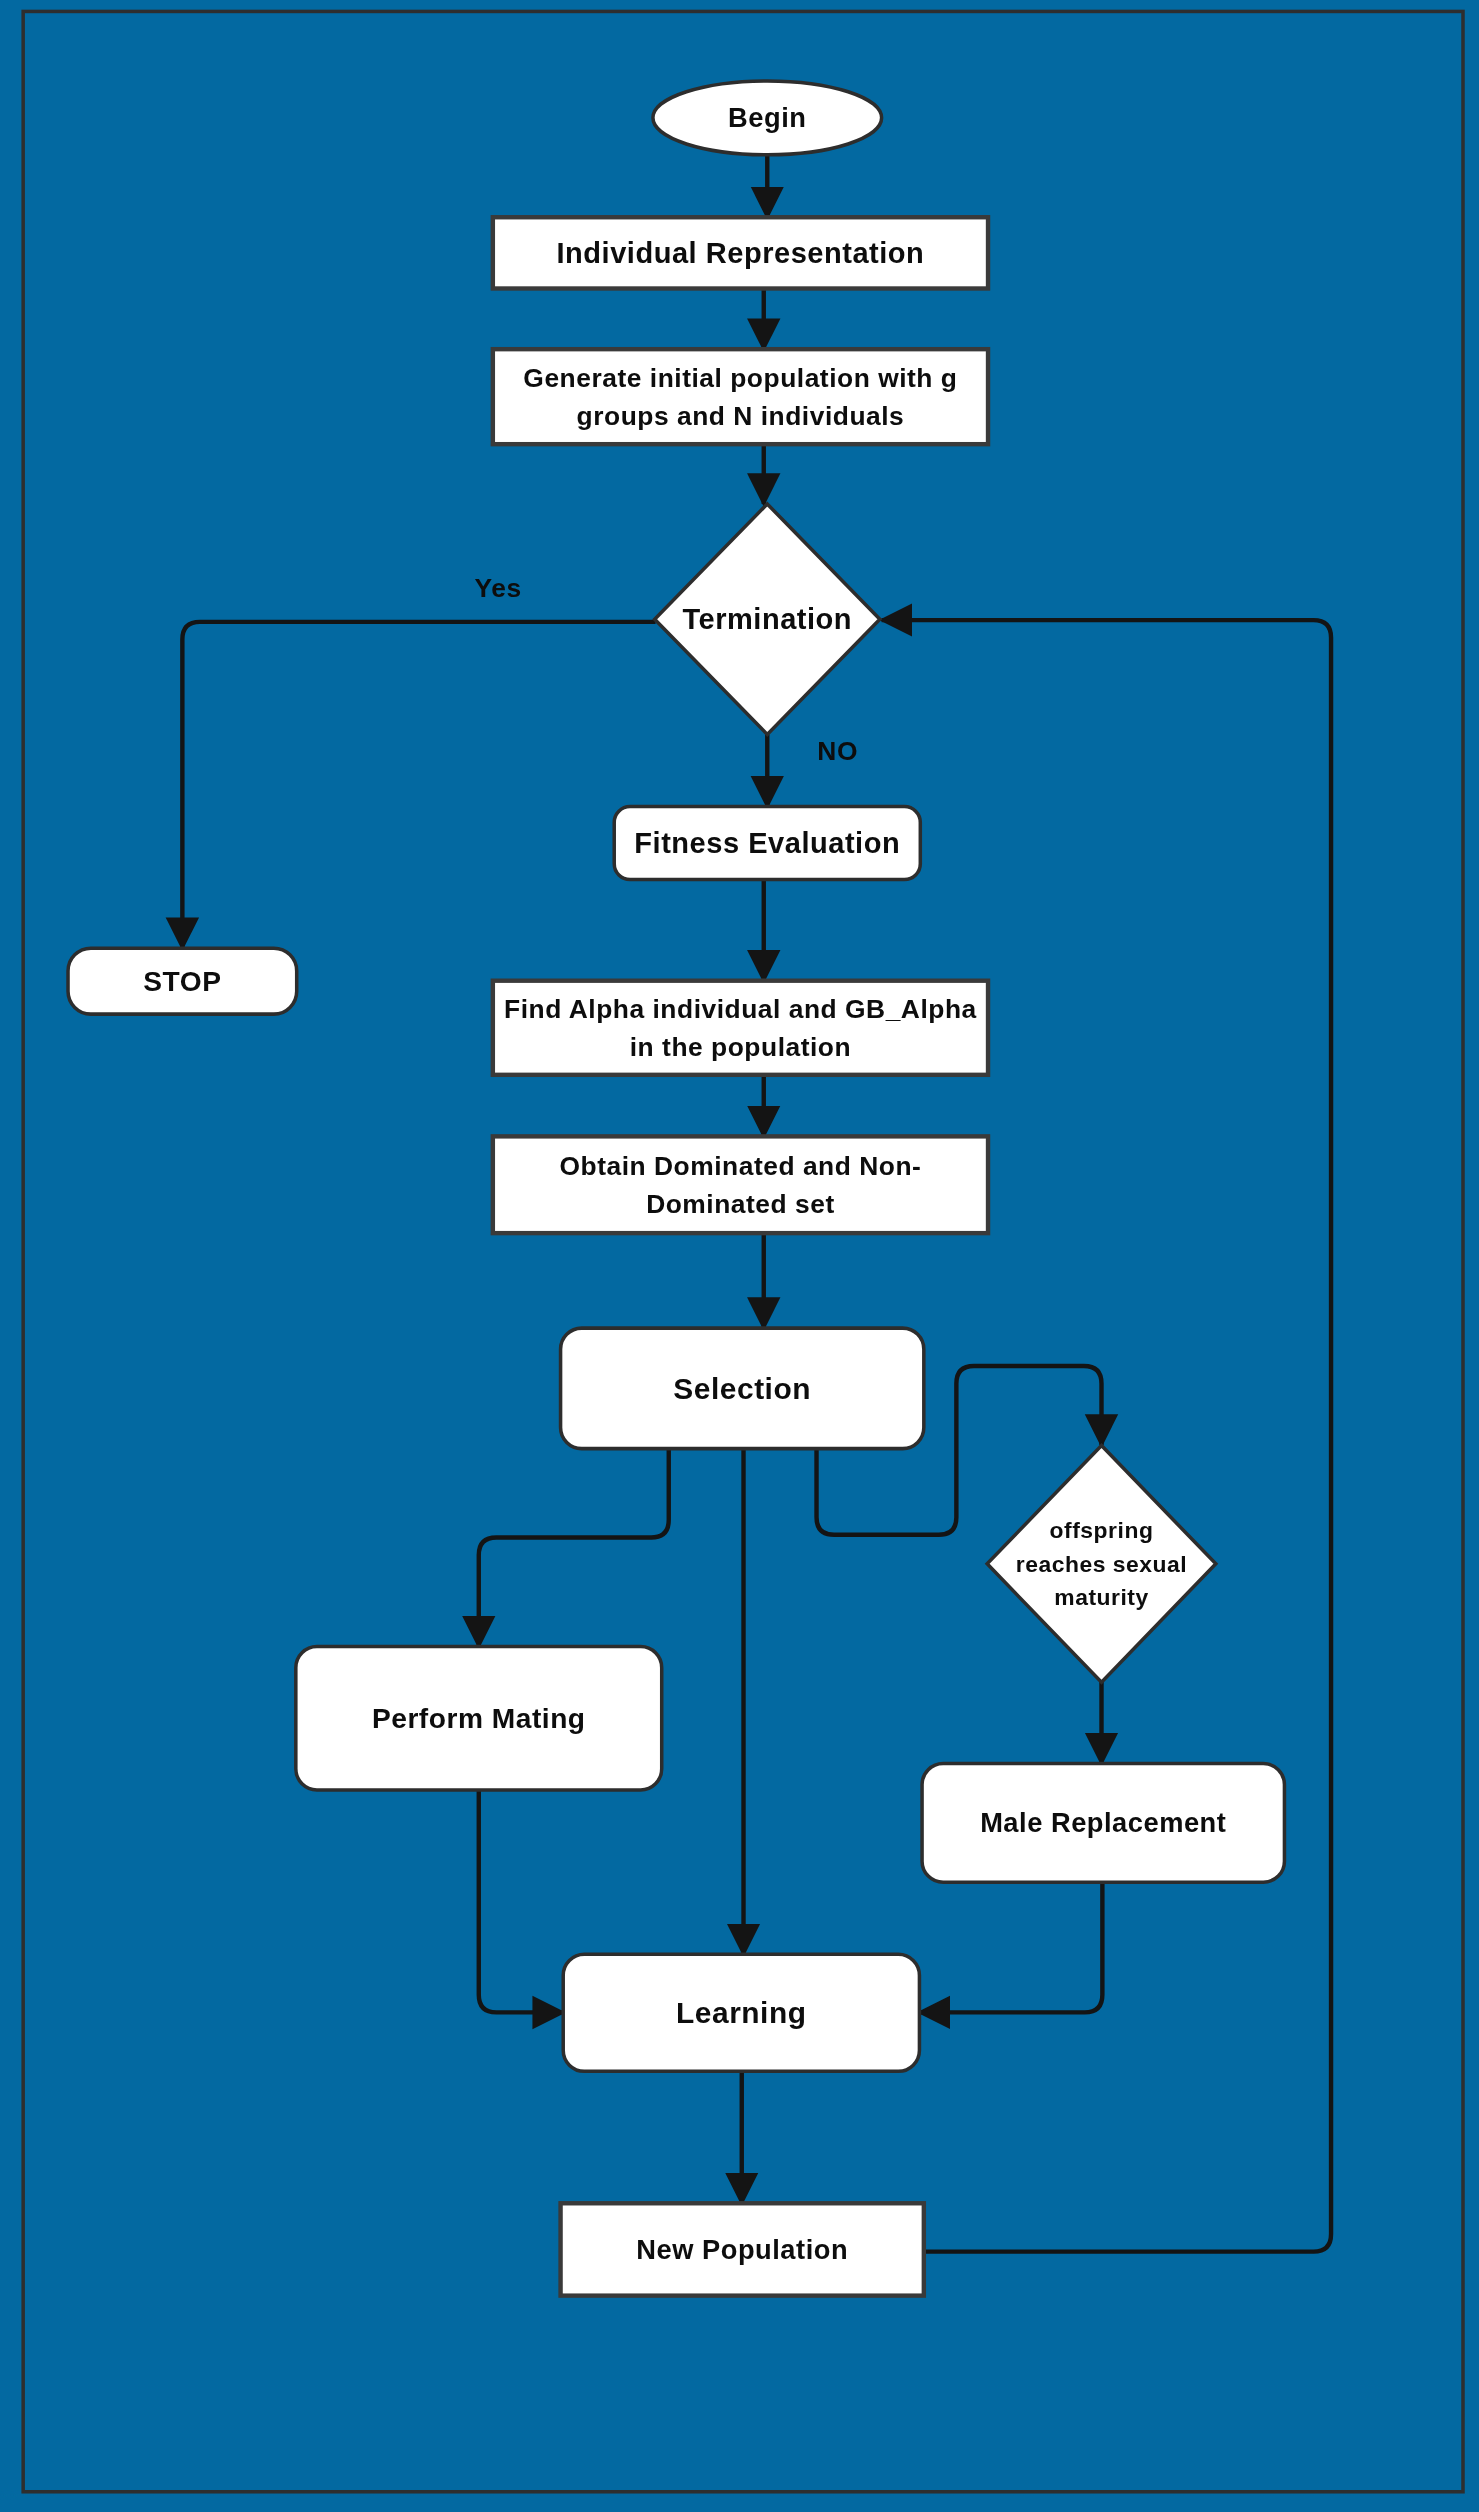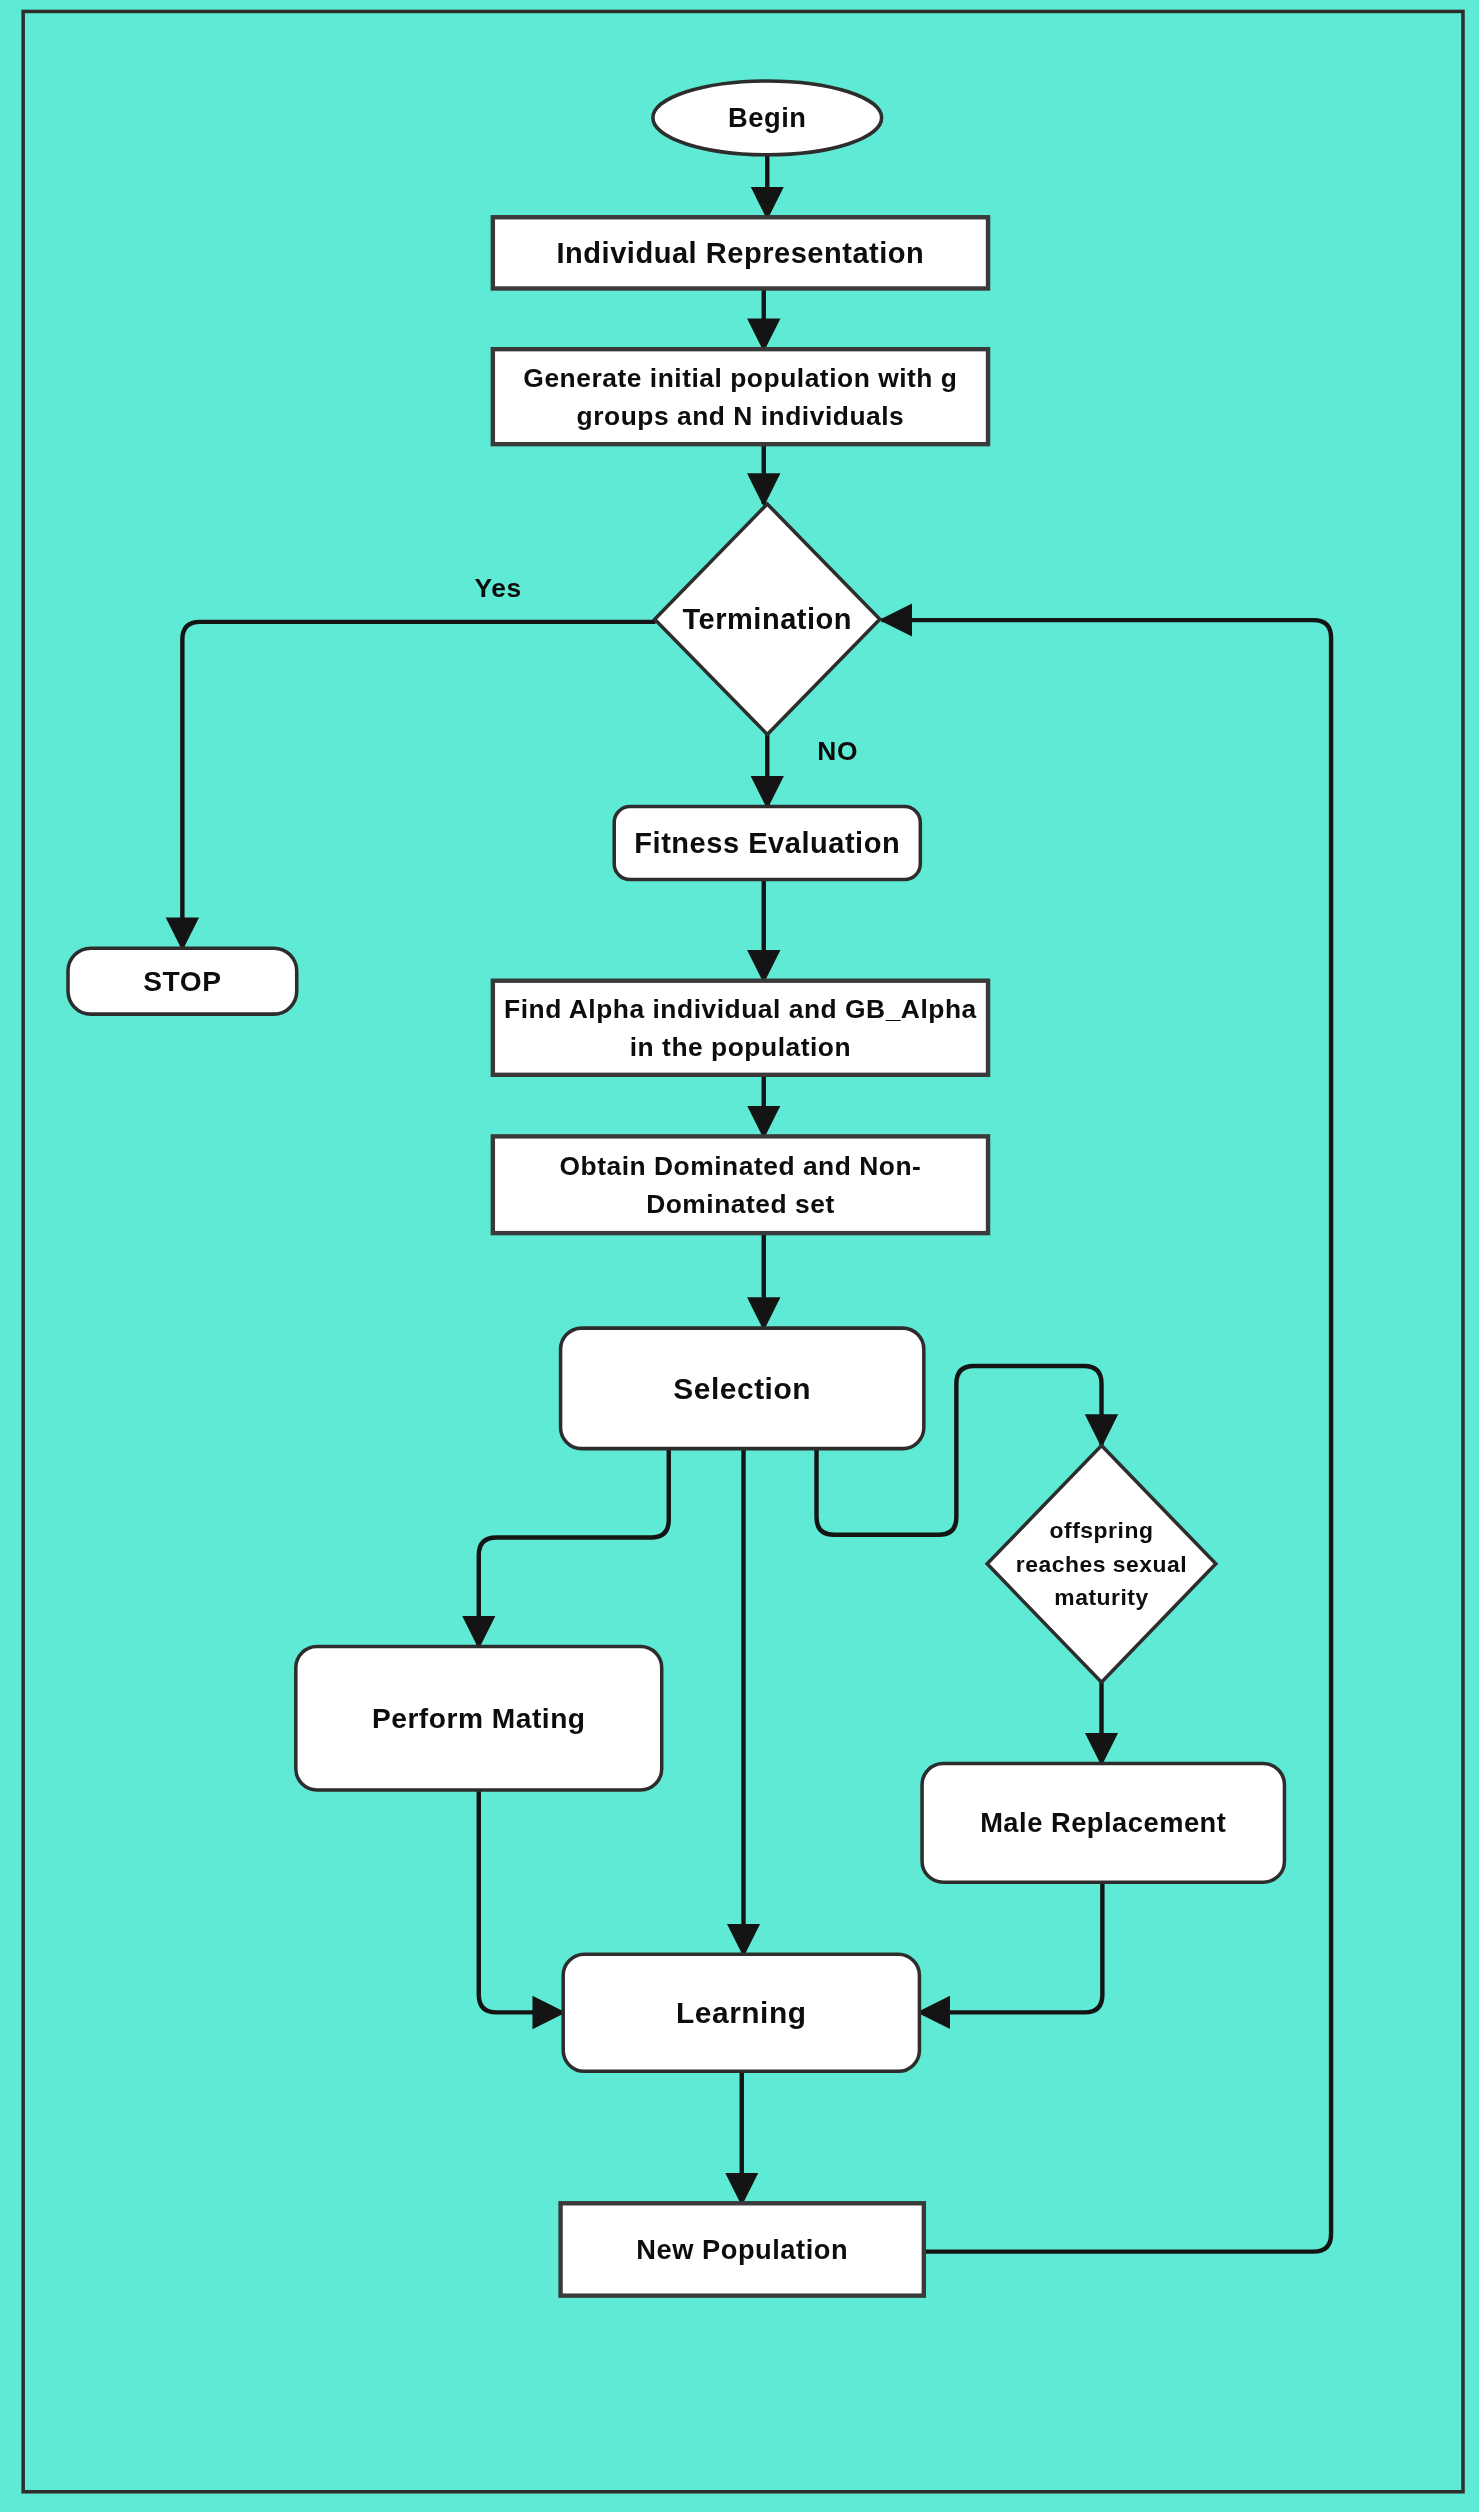--- a/index.html
+++ b/index.html
@@ -1,19 +1,19 @@
 <!DOCTYPE html>
 <html style="font-size:14px"><head>
 <meta charset="utf-8">
 <style>
   html,body{margin:0;padding:0;background:#ffffff;}
   .canvas{
     position:relative;
     width:1480px;height:2512px;
-    background:#5eead4;
+    background:#0369a1;
     font-family:"Liberation Sans", sans-serif;
   }
   svg{position:absolute;left:0;top:0;}
   text{
     font-family:"Liberation Sans","DejaVu Sans",sans-serif;
     font-weight:700;
     letter-spacing:0.6px;
     fill:#0d0d0d;
   }
 </style>

